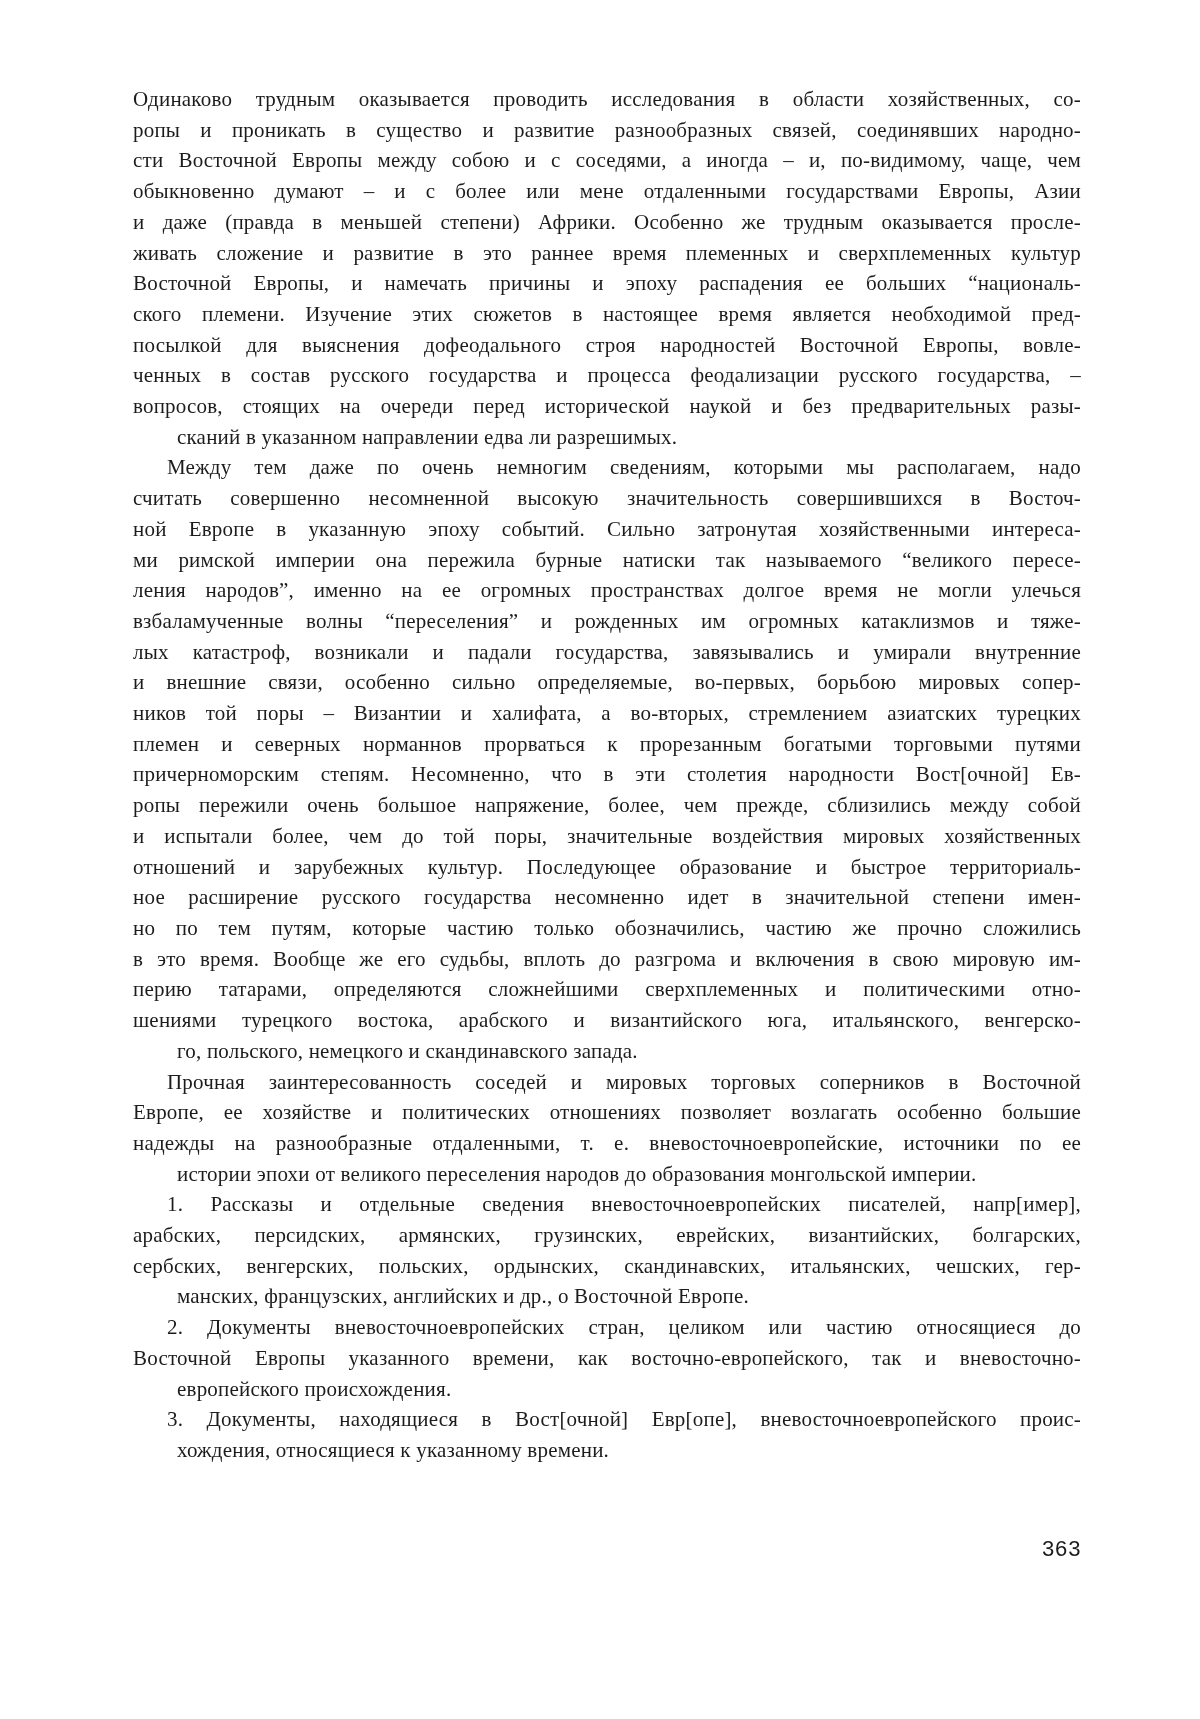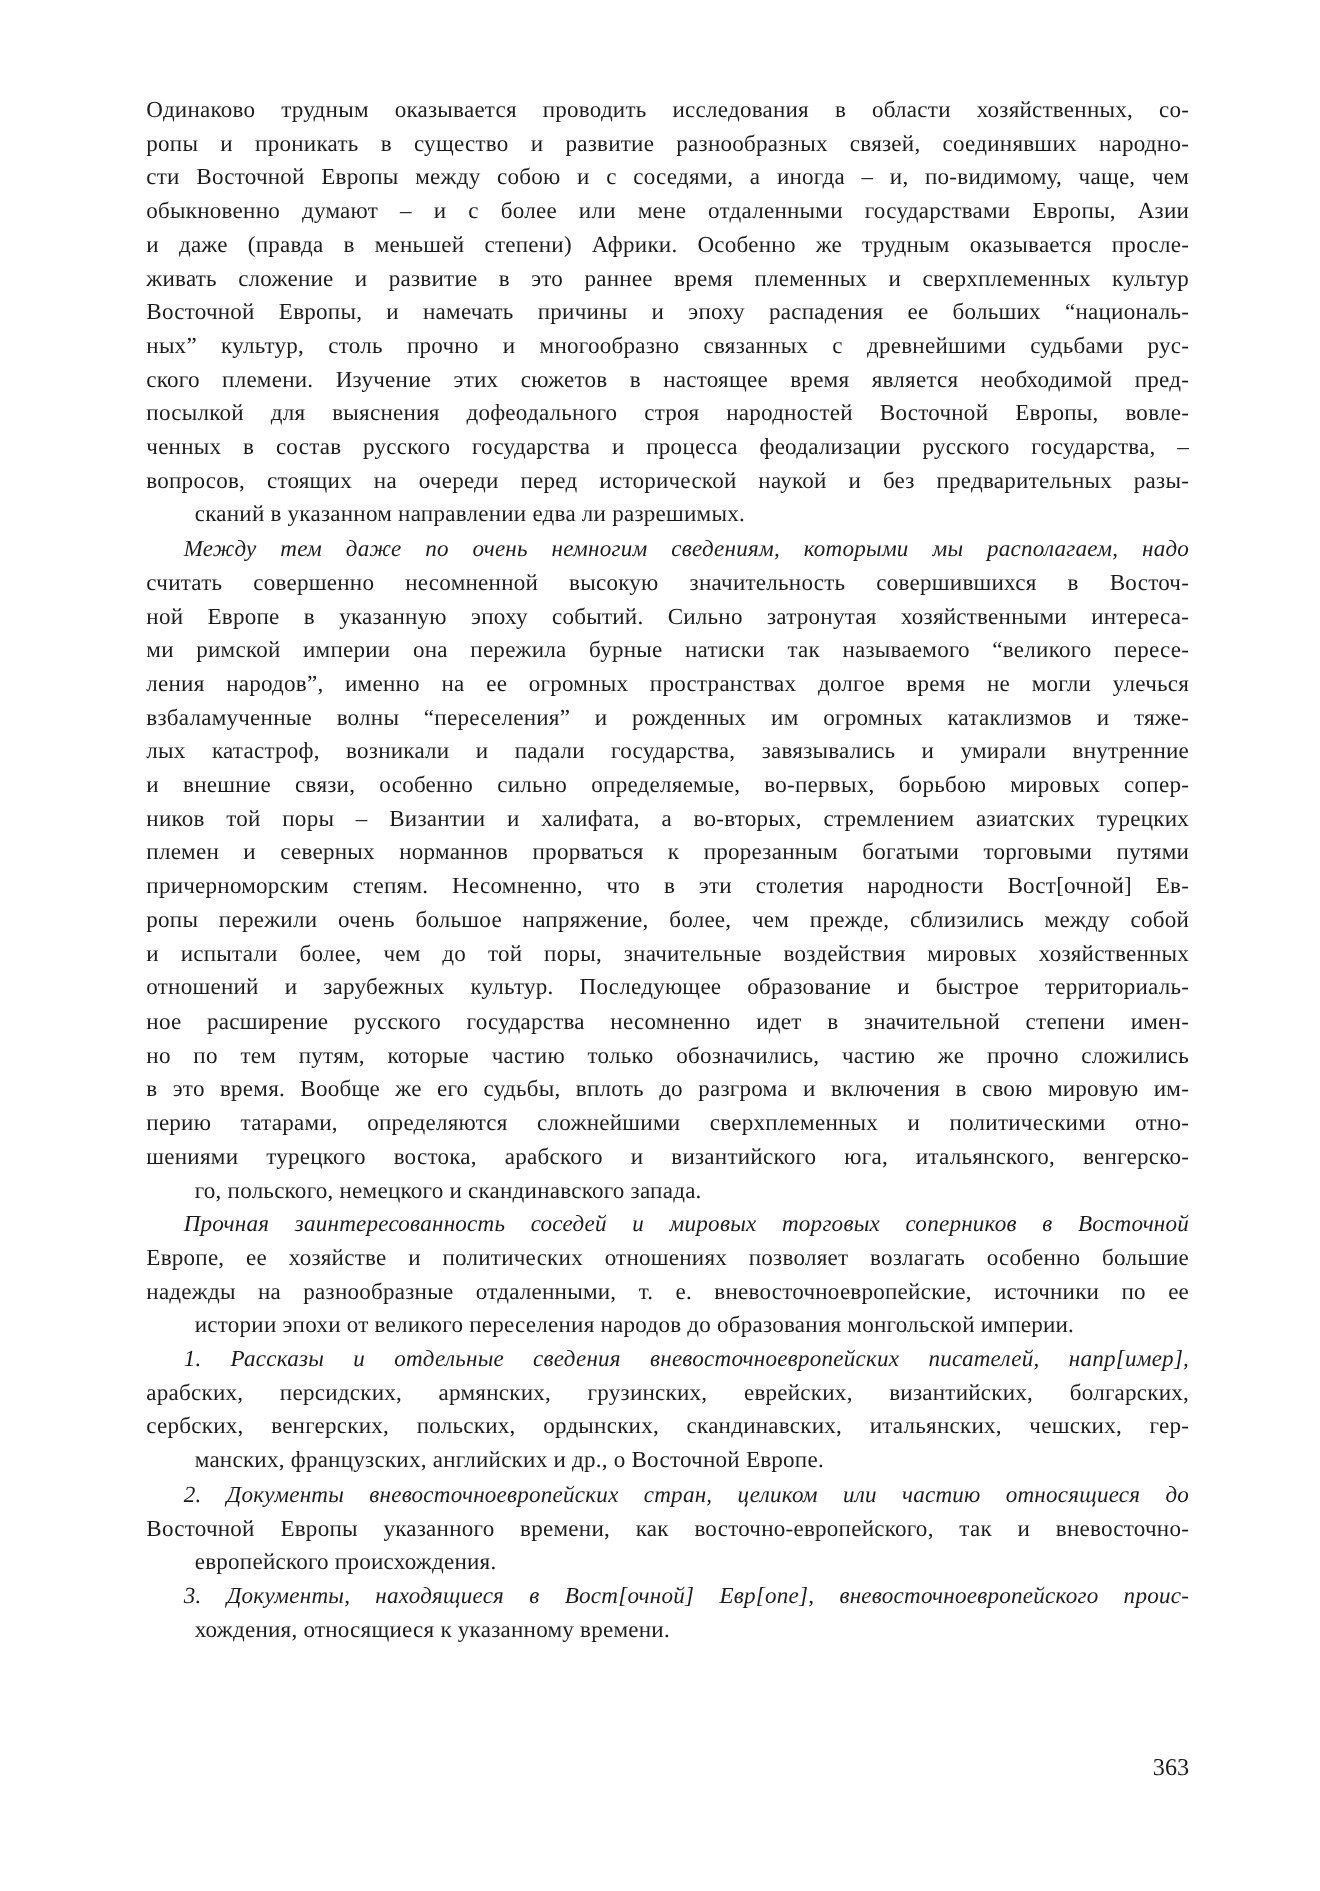--- a/index.html
+++ b/index.html
@@ -18,46 +18,46 @@
   }
   .para { margin: 0; padding: 0; }
   .line {
     font-size: 21px;
     line-height: 30.7px;
     letter-spacing: 0.2px;
     text-align: justify;
     text-align-last: justify;
     white-space: normal;
   }
-  .line.ind { text-indent: 34px; font-style: italic; }
+  .line.ind { text-indent: 34px; }
   .line.end { text-align-last: left; margin-left: 44px; }
   .pagenum {
     position: absolute;
-    left: 133px; top: 1592px;
+    left: 133px; top: 1536px;
     width: 948px;
     text-align: right;
     font-size: 22px;
     line-height: 30px;
     color: #1c1c1c;
+    font-family: Liberation Mono, monospace;
   }
 </style>
 </head>
 <body>
 
 <div class="textblock">
 
   <div class="para">
     <div class="line">Одинаково трудным оказывается проводить исследования в области хозяйственных, со-</div>
     <div class="line">ропы и проникать в существо и развитие разнообразных связей, соединявших народно-</div>
     <div class="line">сти Восточной Европы между собою и с соседями, а иногда – и, по-видимому, чаще, чем</div>
     <div class="line">обыкновенно думают – и с более или мене отдаленными государствами Европы, Азии</div>
     <div class="line">и даже (правда в меньшей степени) Африки. Особенно же трудным оказывается просле-</div>
     <div class="line">живать сложение и развитие в это раннее время племенных и сверхплеменных культур</div>
     <div class="line">Восточной Европы, и намечать причины и эпоху распадения ее больших “националь-</div>
-    <div class="line">ных” культур, столь прочно и многообразно связанных с древнейшими судьбами рус-</div>
     <div class="line">ского племени. Изучение этих сюжетов в настоящее время является необходимой пред-</div>
     <div class="line">посылкой для выяснения дофеодального строя народностей Восточной Европы, вовле-</div>
     <div class="line">ченных в состав русского государства и процесса феодализации русского государства, –</div>
     <div class="line">вопросов, стоящих на очереди перед исторической наукой и без предварительных разы-</div>
     <div class="line end">сканий в указанном направлении едва ли разрешимых.</div>
   </div>
 
   <div class="para">
     <div class="line ind">Между тем даже по очень немногим сведениям, которыми мы располагаем, надо</div>
     <div class="line">считать совершенно несомненной высокую значительность совершившихся в Восточ-</div>

